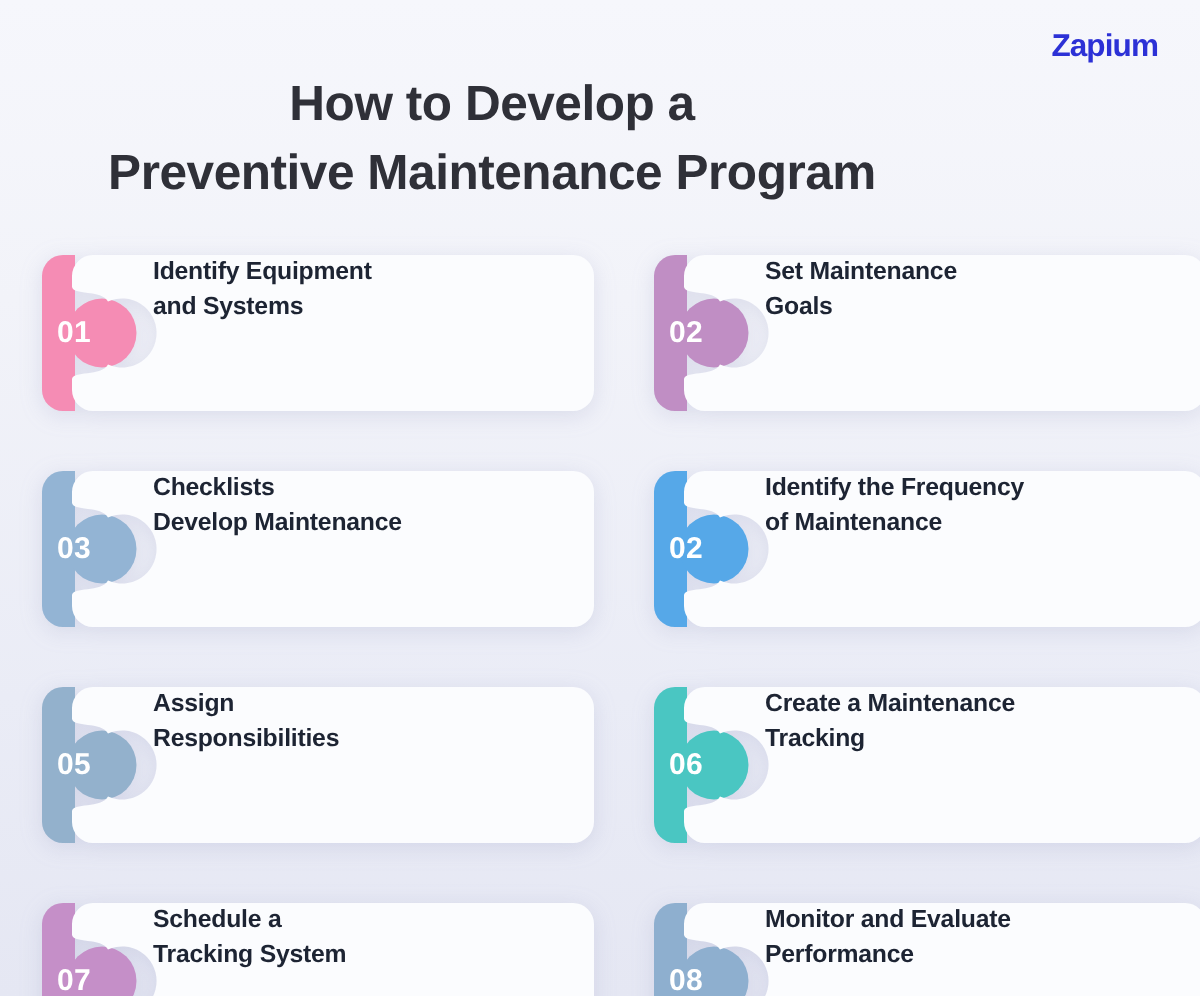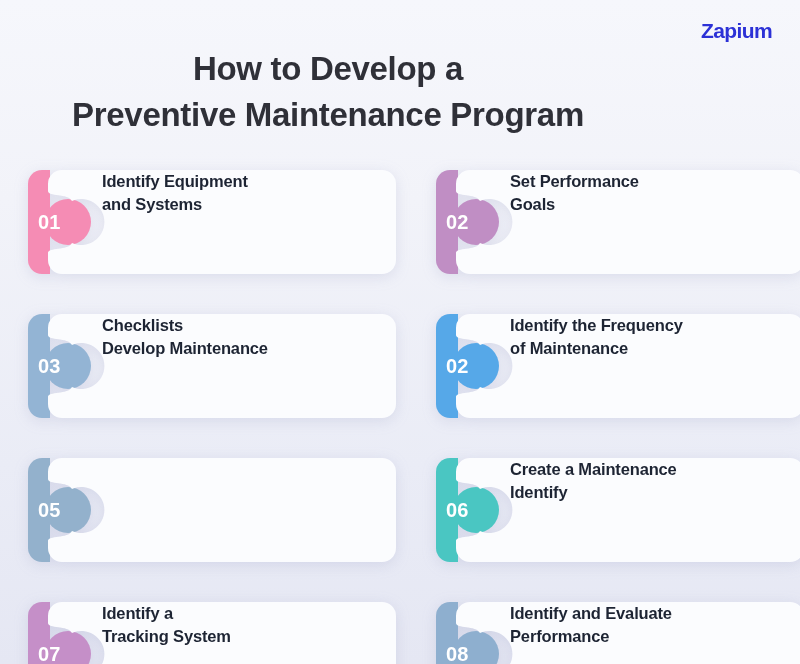--- a/index.html
+++ b/index.html
@@ -152,21 +152,21 @@
       <div class="card">
         <svg class="card-shape" viewBox="0 0 368 104" preserveAspectRatio="none">
           <g>
             <path d="M 14 0 H 22 V 104 H 14A 14 14 0 0 1 0 90V 14 A 14 14 0 0 1 14 0 Z" fill="#c08ec4"></path>
             <circle cx="40" cy="52" r="23" fill="#c08ec4"></circle>
           </g>
           <path d="M 34 0 H 354A 14 14 0 0 1 368 14V 90A 14 14 0 0 1 354 104H 34A 14 14 0 0 1 20 90V 83C 20 77 40 81 44 73A 23 23 0 1 0 44 31C 40 23 20 27 20 21V 14A 14 14 0 0 1 34 0 Z" fill="#fbfcfe"></path>
         </svg>
         <div class="card-number">02</div>
         <div class="card-text">
-          <span>Set Performance</span>
+          <span>Set Maintenance</span>
           <span>Goals</span>
         </div>
       </div>
       <div class="card">
         <svg class="card-shape" viewBox="0 0 368 104" preserveAspectRatio="none">
           <g>
             <path d="M 14 0 H 22 V 104 H 14A 14 14 0 0 1 0 90V 14 A 14 14 0 0 1 14 0 Z" fill="#93b4d4"></path>
             <circle cx="40" cy="52" r="23" fill="#93b4d4"></circle>
           </g>
           <path d="M 34 0 H 354A 14 14 0 0 1 368 14V 90A 14 14 0 0 1 354 104H 34A 14 14 0 0 1 20 90V 83C 20 77 40 81 44 73A 23 23 0 1 0 44 31C 40 23 20 27 20 21V 14A 14 14 0 0 1 34 0 Z" fill="#fbfcfe"></path>
@@ -193,58 +193,62 @@
       </div>
       <div class="card">
         <svg class="card-shape" viewBox="0 0 368 104" preserveAspectRatio="none">
           <g>
             <path d="M 14 0 H 22 V 104 H 14A 14 14 0 0 1 0 90V 14 A 14 14 0 0 1 14 0 Z" fill="#93b1cc"></path>
             <circle cx="40" cy="52" r="23" fill="#93b1cc"></circle>
           </g>
           <path d="M 34 0 H 354A 14 14 0 0 1 368 14V 90A 14 14 0 0 1 354 104H 34A 14 14 0 0 1 20 90V 83C 20 77 40 81 44 73A 23 23 0 1 0 44 31C 40 23 20 27 20 21V 14A 14 14 0 0 1 34 0 Z" fill="#fbfcfe"></path>
         </svg>
         <div class="card-number">05</div>
+        <div class="card-text">
+          <span>Assign</span>
+          <span>Responsibilities</span>
+        </div>
       </div>
       <div class="card">
         <svg class="card-shape" viewBox="0 0 368 104" preserveAspectRatio="none">
           <g>
             <path d="M 14 0 H 22 V 104 H 14A 14 14 0 0 1 0 90V 14 A 14 14 0 0 1 14 0 Z" fill="#4ac6c2"></path>
             <circle cx="40" cy="52" r="23" fill="#4ac6c2"></circle>
           </g>
           <path d="M 34 0 H 354A 14 14 0 0 1 368 14V 90A 14 14 0 0 1 354 104H 34A 14 14 0 0 1 20 90V 83C 20 77 40 81 44 73A 23 23 0 1 0 44 31C 40 23 20 27 20 21V 14A 14 14 0 0 1 34 0 Z" fill="#fbfcfe"></path>
         </svg>
         <div class="card-number">06</div>
         <div class="card-text">
           <span>Create a Maintenance</span>
-          <span>Identify</span>
+          <span>Tracking</span>
         </div>
       </div>
       <div class="card">
         <svg class="card-shape" viewBox="0 0 368 104" preserveAspectRatio="none">
           <g>
             <path d="M 14 0 H 22 V 104 H 14A 14 14 0 0 1 0 90V 14 A 14 14 0 0 1 14 0 Z" fill="#c58fc8"></path>
             <circle cx="40" cy="52" r="23" fill="#c58fc8"></circle>
           </g>
           <path d="M 34 0 H 354A 14 14 0 0 1 368 14V 90A 14 14 0 0 1 354 104H 34A 14 14 0 0 1 20 90V 83C 20 77 40 81 44 73A 23 23 0 1 0 44 31C 40 23 20 27 20 21V 14A 14 14 0 0 1 34 0 Z" fill="#fbfcfe"></path>
         </svg>
         <div class="card-number">07</div>
         <div class="card-text">
-          <span>Identify a</span>
+          <span>Schedule a</span>
           <span>Tracking System</span>
         </div>
       </div>
       <div class="card">
         <svg class="card-shape" viewBox="0 0 368 104" preserveAspectRatio="none">
           <g>
             <path d="M 14 0 H 22 V 104 H 14A 14 14 0 0 1 0 90V 14 A 14 14 0 0 1 14 0 Z" fill="#8eafcf"></path>
             <circle cx="40" cy="52" r="23" fill="#8eafcf"></circle>
           </g>
           <path d="M 34 0 H 354A 14 14 0 0 1 368 14V 90A 14 14 0 0 1 354 104H 34A 14 14 0 0 1 20 90V 83C 20 77 40 81 44 73A 23 23 0 1 0 44 31C 40 23 20 27 20 21V 14A 14 14 0 0 1 34 0 Z" fill="#fbfcfe"></path>
         </svg>
         <div class="card-number">08</div>
         <div class="card-text">
-          <span>Identify and Evaluate</span>
+          <span>Monitor and Evaluate</span>
           <span>Performance</span>
         </div>
       </div>
     </div>
 
 </div>
 
 </body></html>

